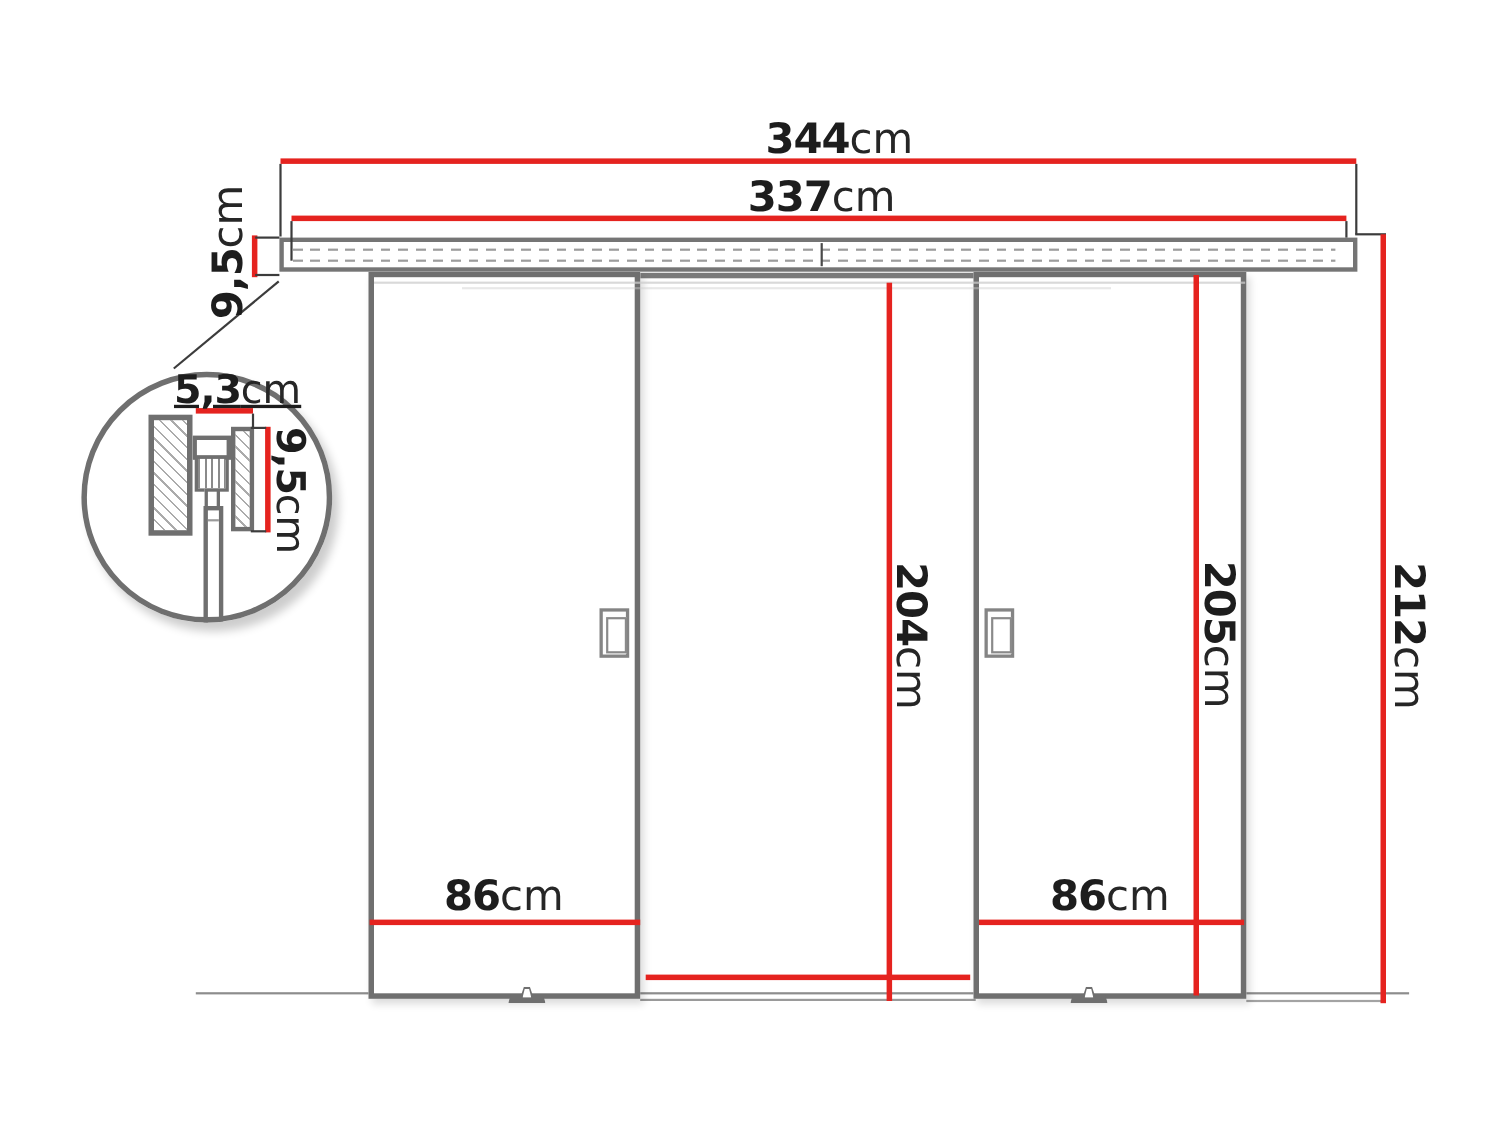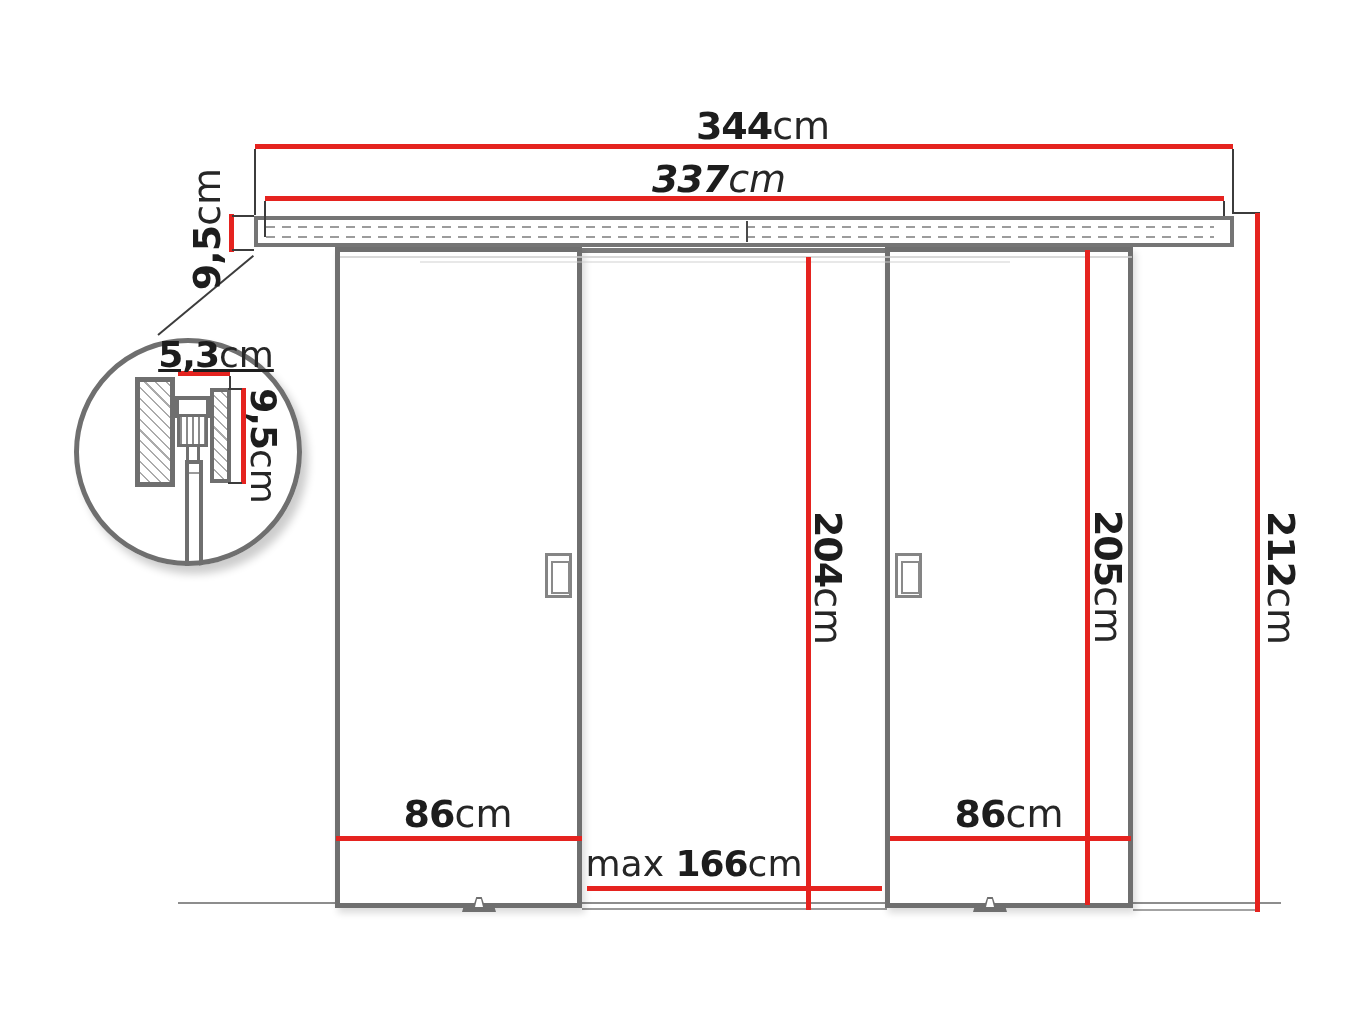--- a/index.html
+++ b/index.html
@@ -97,21 +97,21 @@
   <div class="el z7" style="left:254px;top:149px;width:2px;height:66px;"></div>
   <div class="el z7" style="left:1232px;top:149px;width:2px;height:64px;"></div>
   <div class="el z7" style="left:1232px;top:212px;width:28px;height:2px;"></div>
   <div class="hlabel z8" style="left:747px;top:126px;margin-left:16px;">
     <span class="num">344</span><span class="unit">cm</span>
   </div>
 
   <div class="rl z7" style="left:265px;top:196px;width:959px;height:5px;"></div>
   <div class="el z7" style="left:264px;top:201px;width:2px;height:36px;"></div>
   <div class="el z7" style="left:1223px;top:201px;width:2px;height:15px;"></div>
-  <div class="hlabel z8" style="left:719px;top:179px;font-style:italic;">
+  <div class="hlabel z8" style="left:747px;top:179px;">
     <span class="num">337</span><span class="unit">cm</span>
   </div>
 
   <div class="rl z7" style="left:229px;top:214px;width:5px;height:38px;"></div>
   <div class="el z7" style="left:232px;top:215px;width:22px;height:2px;"></div>
   <div class="el z7" style="left:232px;top:249px;width:22px;height:2px;"></div>
   <div class="vlabel-ccw z8" style="left:207px;top:229px;">
     <span class="num">9,5</span><span class="unit">cm</span>
   </div>
 
@@ -160,17 +160,14 @@
   <div class="hlabel z8" style="left:458px;top:814px;">
     <span class="num">86</span><span class="unit">cm</span>
   </div>
 
   <div class="rl z7" style="left:890px;top:836px;width:241px;height:5px;"></div>
   <div class="hlabel z8" style="left:1009px;top:814px;">
     <span class="num">86</span><span class="unit">cm</span>
   </div>
 
   <div class="rl z7" style="left:587px;top:886px;width:295px;height:5px;"></div>
-  <div class="hlabel z8" style="left:694px;top:864px;font-size:36px;">
-    <span class="prefix">max </span><span class="num">166</span><span class="unit">cm</span>
-  </div>
 
 </div>
 
 </body></html>

